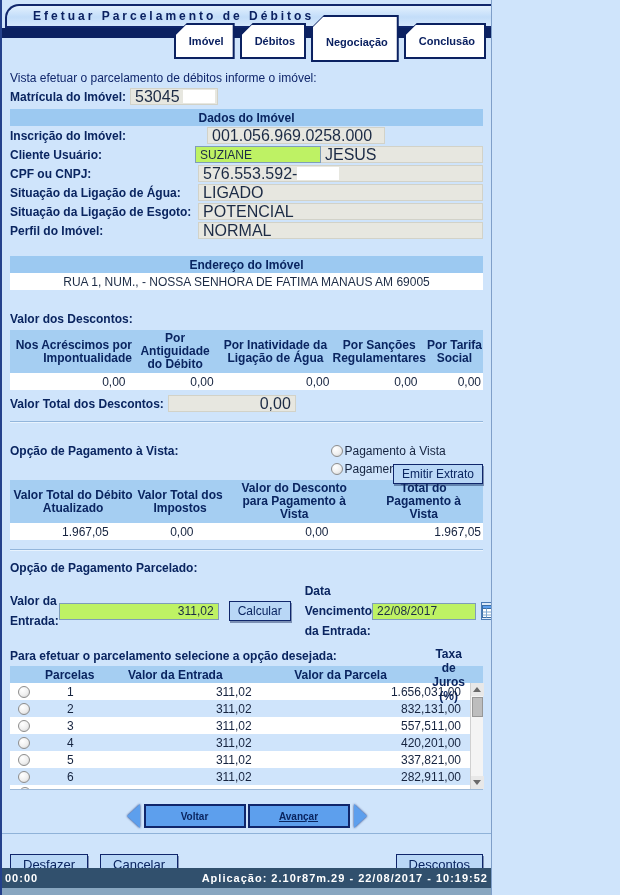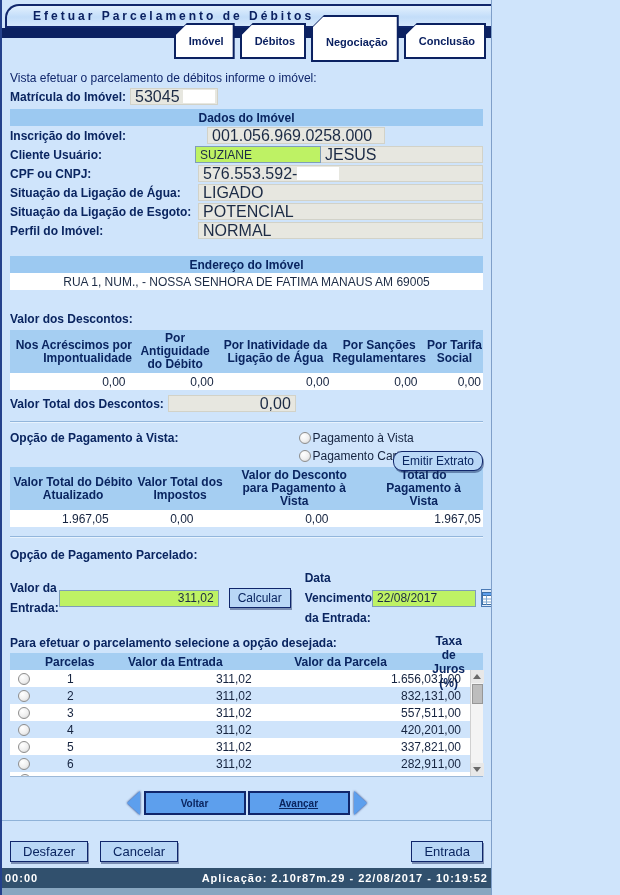--- a/index.html
+++ b/index.html
@@ -77,31 +77,31 @@
   .tvals { display:flex; background:#ffffff; height:17px; align-items:center; }
   .tvals .vc { font-size:12px; color:#15233f; text-align:right; padding-right:8px; }
   .sep { border-top:1px solid #93b6dc; border-bottom:1px solid #e8f3fe; margin-top:9px; }
   
   .radio {
     width:12px; height:12px; border-radius:50%;
     border:1px solid #8d8d8d;
     background:radial-gradient(circle at 35% 30%, #ffffff 0%, #efefef 55%, #cccccc 100%);
     display:inline-block; flex:none;
   }
-  .vista-row { display:flex; margin-top:8px; }
+  .vista-row { display:flex; margin-top:21px;gap:32px; }
   .vista-radios { display:flex; flex-direction:column; gap:4px; margin-left:120px; }
   .radio-item { display:flex; align-items:center; gap:2px; font-size:12px; color:#15233f; }
   .btn {
     background:#b9d7f6; border:1px solid #10266b;
     box-shadow:1px 2px 0 rgba(20,40,90,.45);
     color:#0a2560; font-size:12px;
     font-family:"Liberation Sans", sans-serif;
     padding:2px 8px; cursor:pointer; white-space:nowrap;
   }
-  .emitir { position:absolute; right:8px; margin-top:20px;border-radius:9px; }
+  .emitir { position:absolute; right:8px; margin-top:20px; }
   
   .entrada-row { display:flex; align-items:center; margin-top:6px; }
   .lbl2 { font-size:12px; font-weight:bold; color:#0a2560; line-height:20px; }
   
   .plist { position:relative; margin-top:3px; border-bottom:1px solid #9db9d8; }
   .phead { display:flex; background:#a5cef2; height:17px; align-items:center; }
   .phead .hc { font-size:12px; font-weight:bold; color:#0a2560; text-align:center; }
   .prow { display:flex; align-items:center; height:17px; font-size:12px; color:#15233f; }
   .prow.odd { background:#ffffff; }
   .prow.even { background:#cfe4fb; }
@@ -383,21 +383,21 @@
       <span class="arrow-r"></span>
     </div>
   </div>
 
   <div class="rule"></div>
 
   <div class="bottomrow" style="padding:0 8px;">
     <button class="btn">Desfazer</button>
     <button class="btn" style="margin-left:12px;">Cancelar</button>
     <span class="spacer"></span>
-    <button class="btn">Entrada</button>
+    <button class="btn">Descontos</button>
   </div>
 
   <div class="footer">
     <span>00:00</span>
     <span>Aplicação: 2.10r87m.29 - 22/08/2017 - 10:19:52</span>
   </div>
   <div class="footstrip"></div>
 
 </div>
 

